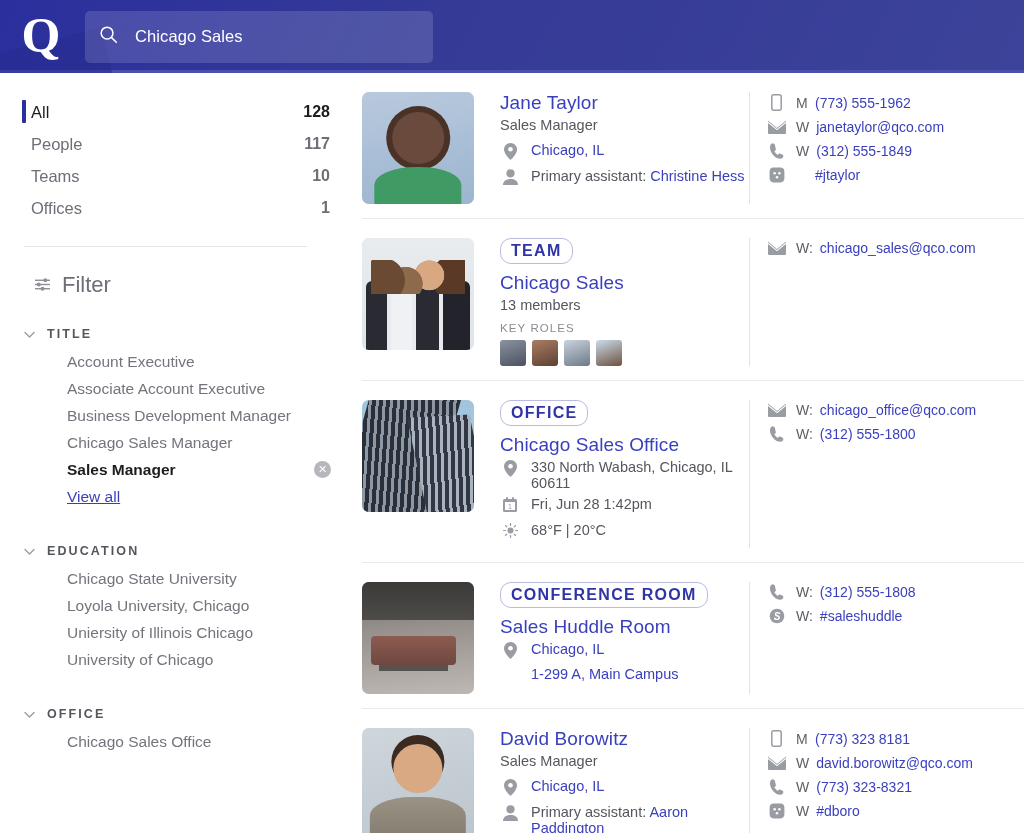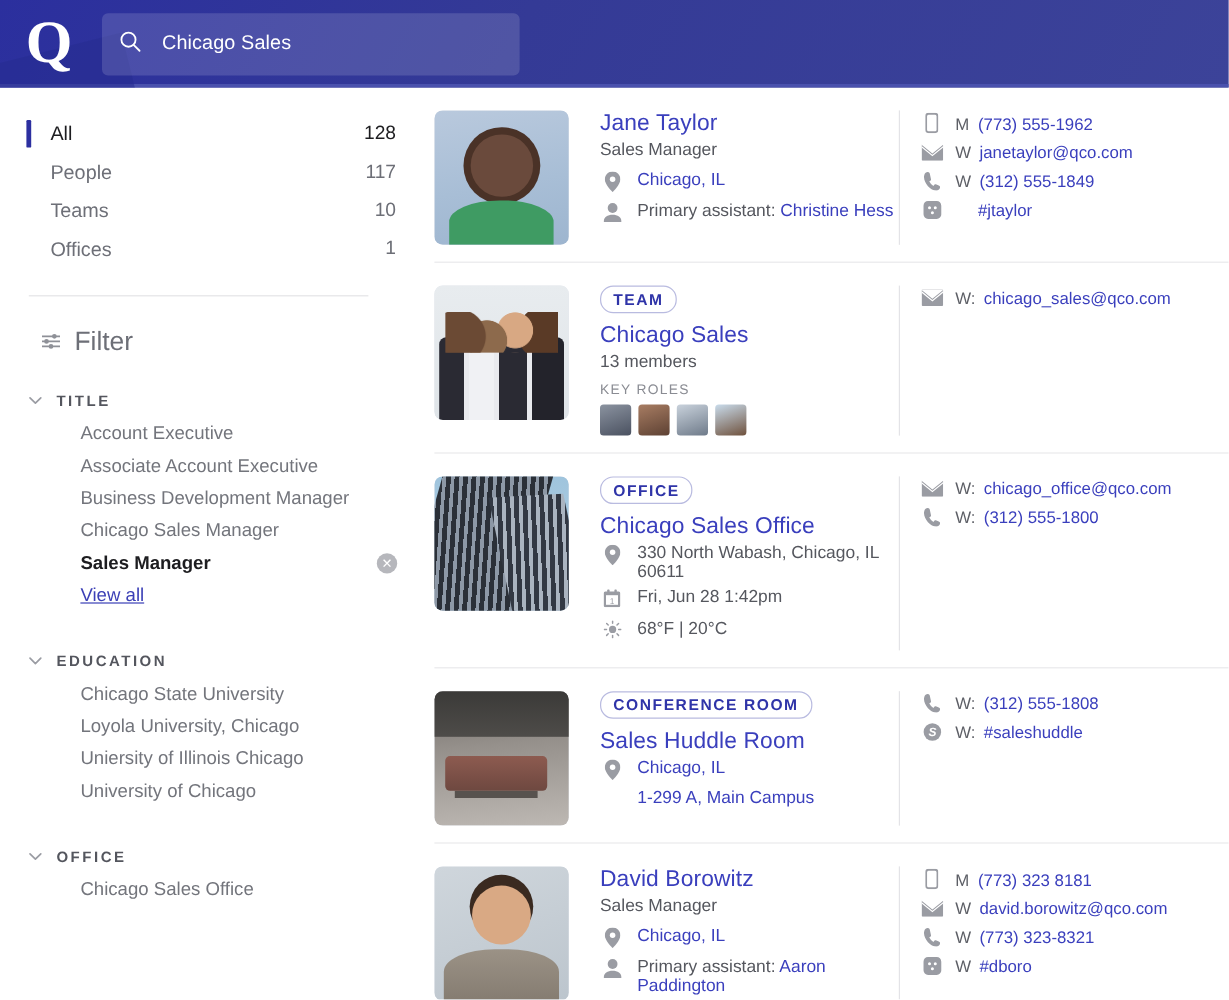--- a/index.html
+++ b/index.html
@@ -91,27 +91,28 @@
     left: 22px; top: 4px;
     width: 4px; height: 23px;
     background: #2c2fa0;
     border-radius: 1px;
     display: none;
   }
   .scope-item.active .bar { display: block; }
   .scope-label {
     font-size: 16.5px;
     color: #6d6f77;
-    margin-left: 18px;
+    margin-left: 7px;
   }
   .scope-item.active .scope-label { color: #1d1d20; }
   .scope-count {
     margin-left: auto;
     font-size: 16px;
     color: #6d6f77;
+    font-weight: bold;
   }
   .scope-item.active .scope-count { color: #1d1d20; }
 
   .divider {
     height: 1px;
     background: #e4e4e7;
     margin: 22px 48px 0 24px;
   }
 
   .filter-row {
@@ -204,21 +205,21 @@
     padding-left: 16px;
     padding-top: 2px;
     border-left: 1px solid #e3e3e7;
   }
 
   .badge {
     display: inline-block;
     border: 1px solid #b9bbe0;
     border-radius: 11px;
     padding: 3px 10px 3px 10px;
-    font-size: 13px;
+    font-size: 16px;
     font-weight: 700;
     letter-spacing: 1.3px;
     color: #2f34a8;
     margin-bottom: 8px;
   }
   .card-title {
     font-size: 19px;
     color: #3a3fbd;
     font-weight: 400;
     letter-spacing: .1px;

